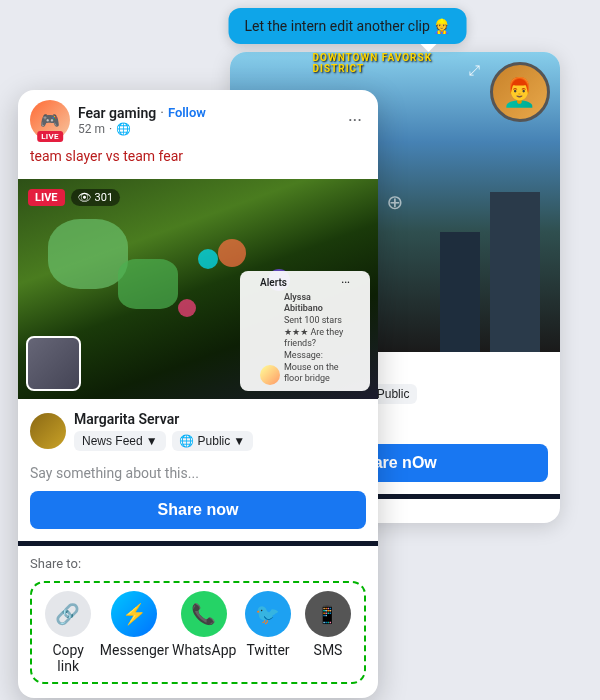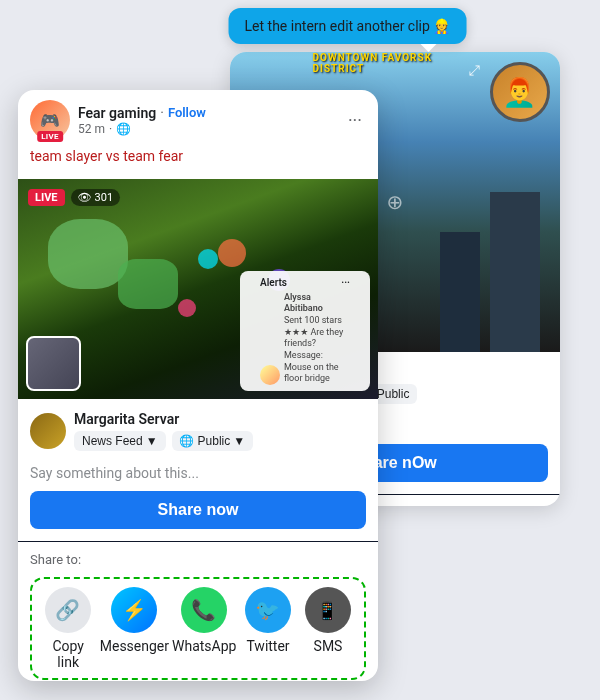--- a/index.html
+++ b/index.html
@@ -298,22 +298,22 @@
       border-radius: 8px;
       padding: 10px;
       font-size: 16px;
       font-weight: 600;
       cursor: pointer;
       text-align: center;
     }
 
     
     .share-to-section {
-      padding: 10px 12px 1px;
-      border-top: 1px solid #0f172a;
+      padding: 10px 12px 14px;
+      border-top: 5px solid #0f172a;
     }
     .share-to-label {
       font-size: 13px;
       color: #65676b;
       margin-bottom: 10px;
     }
     .share-icons-row {
       display: flex;
       gap: 8px;
       align-items: flex-start;

